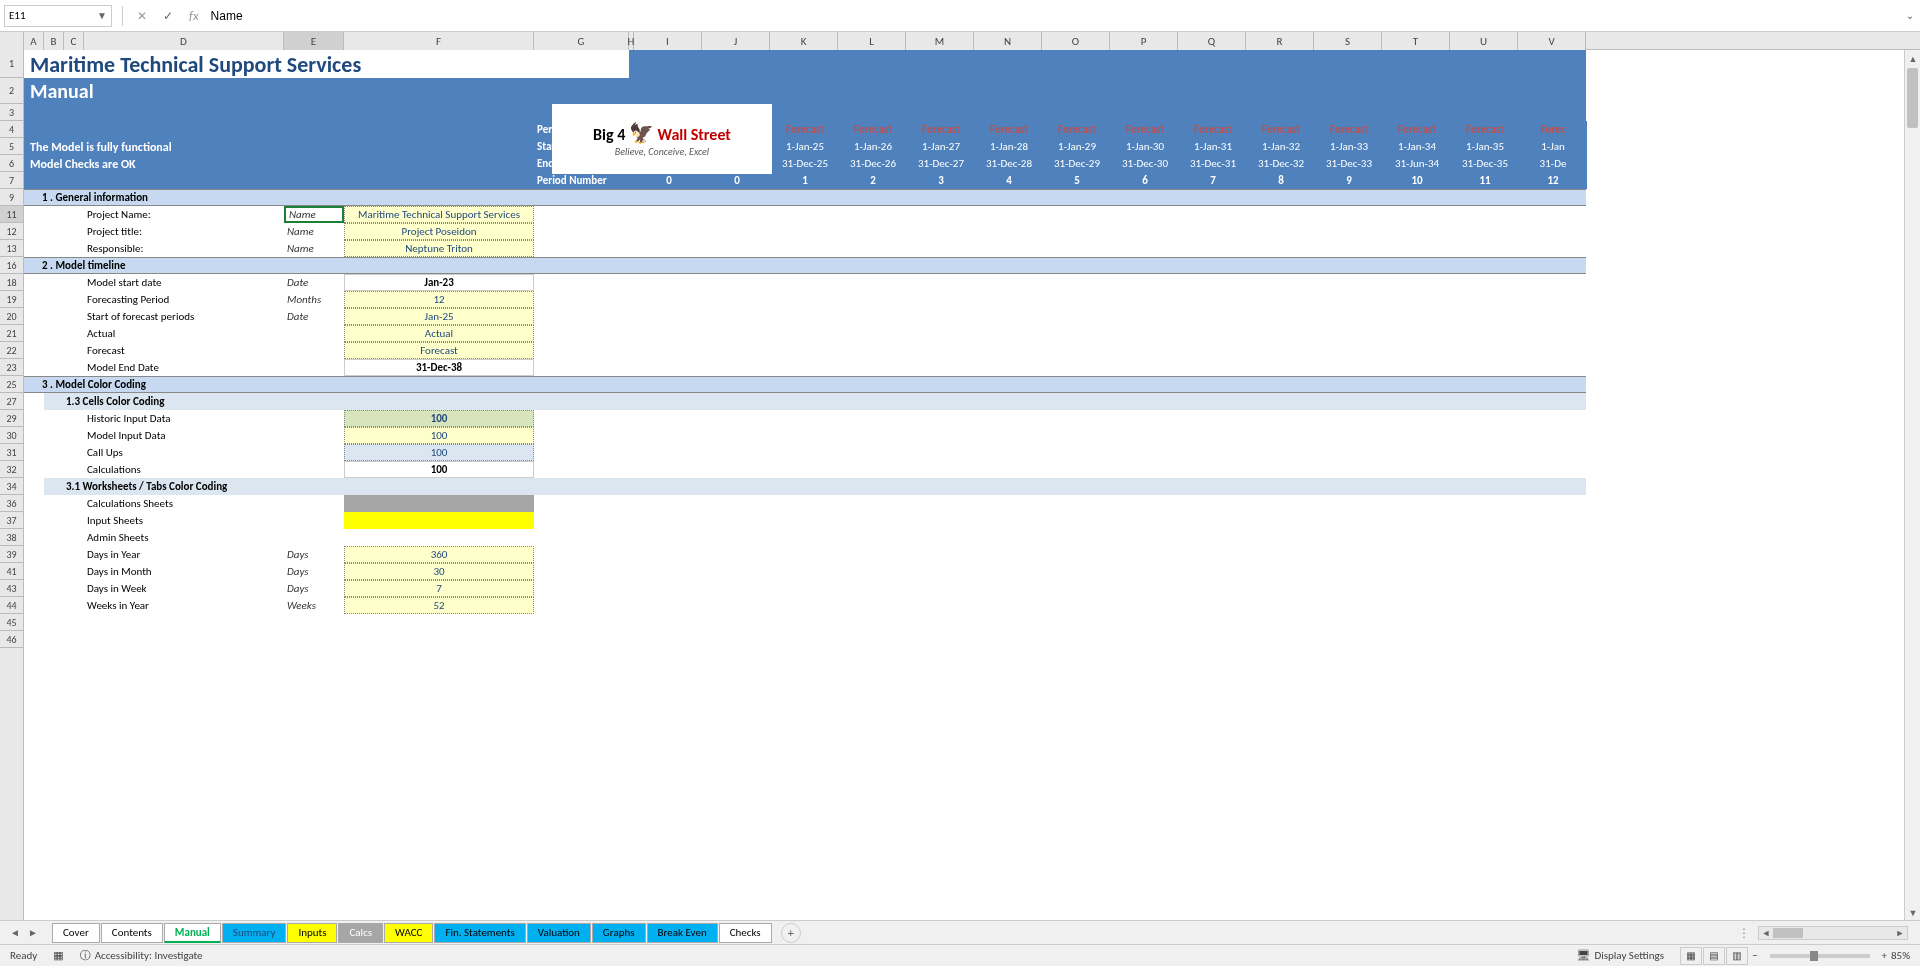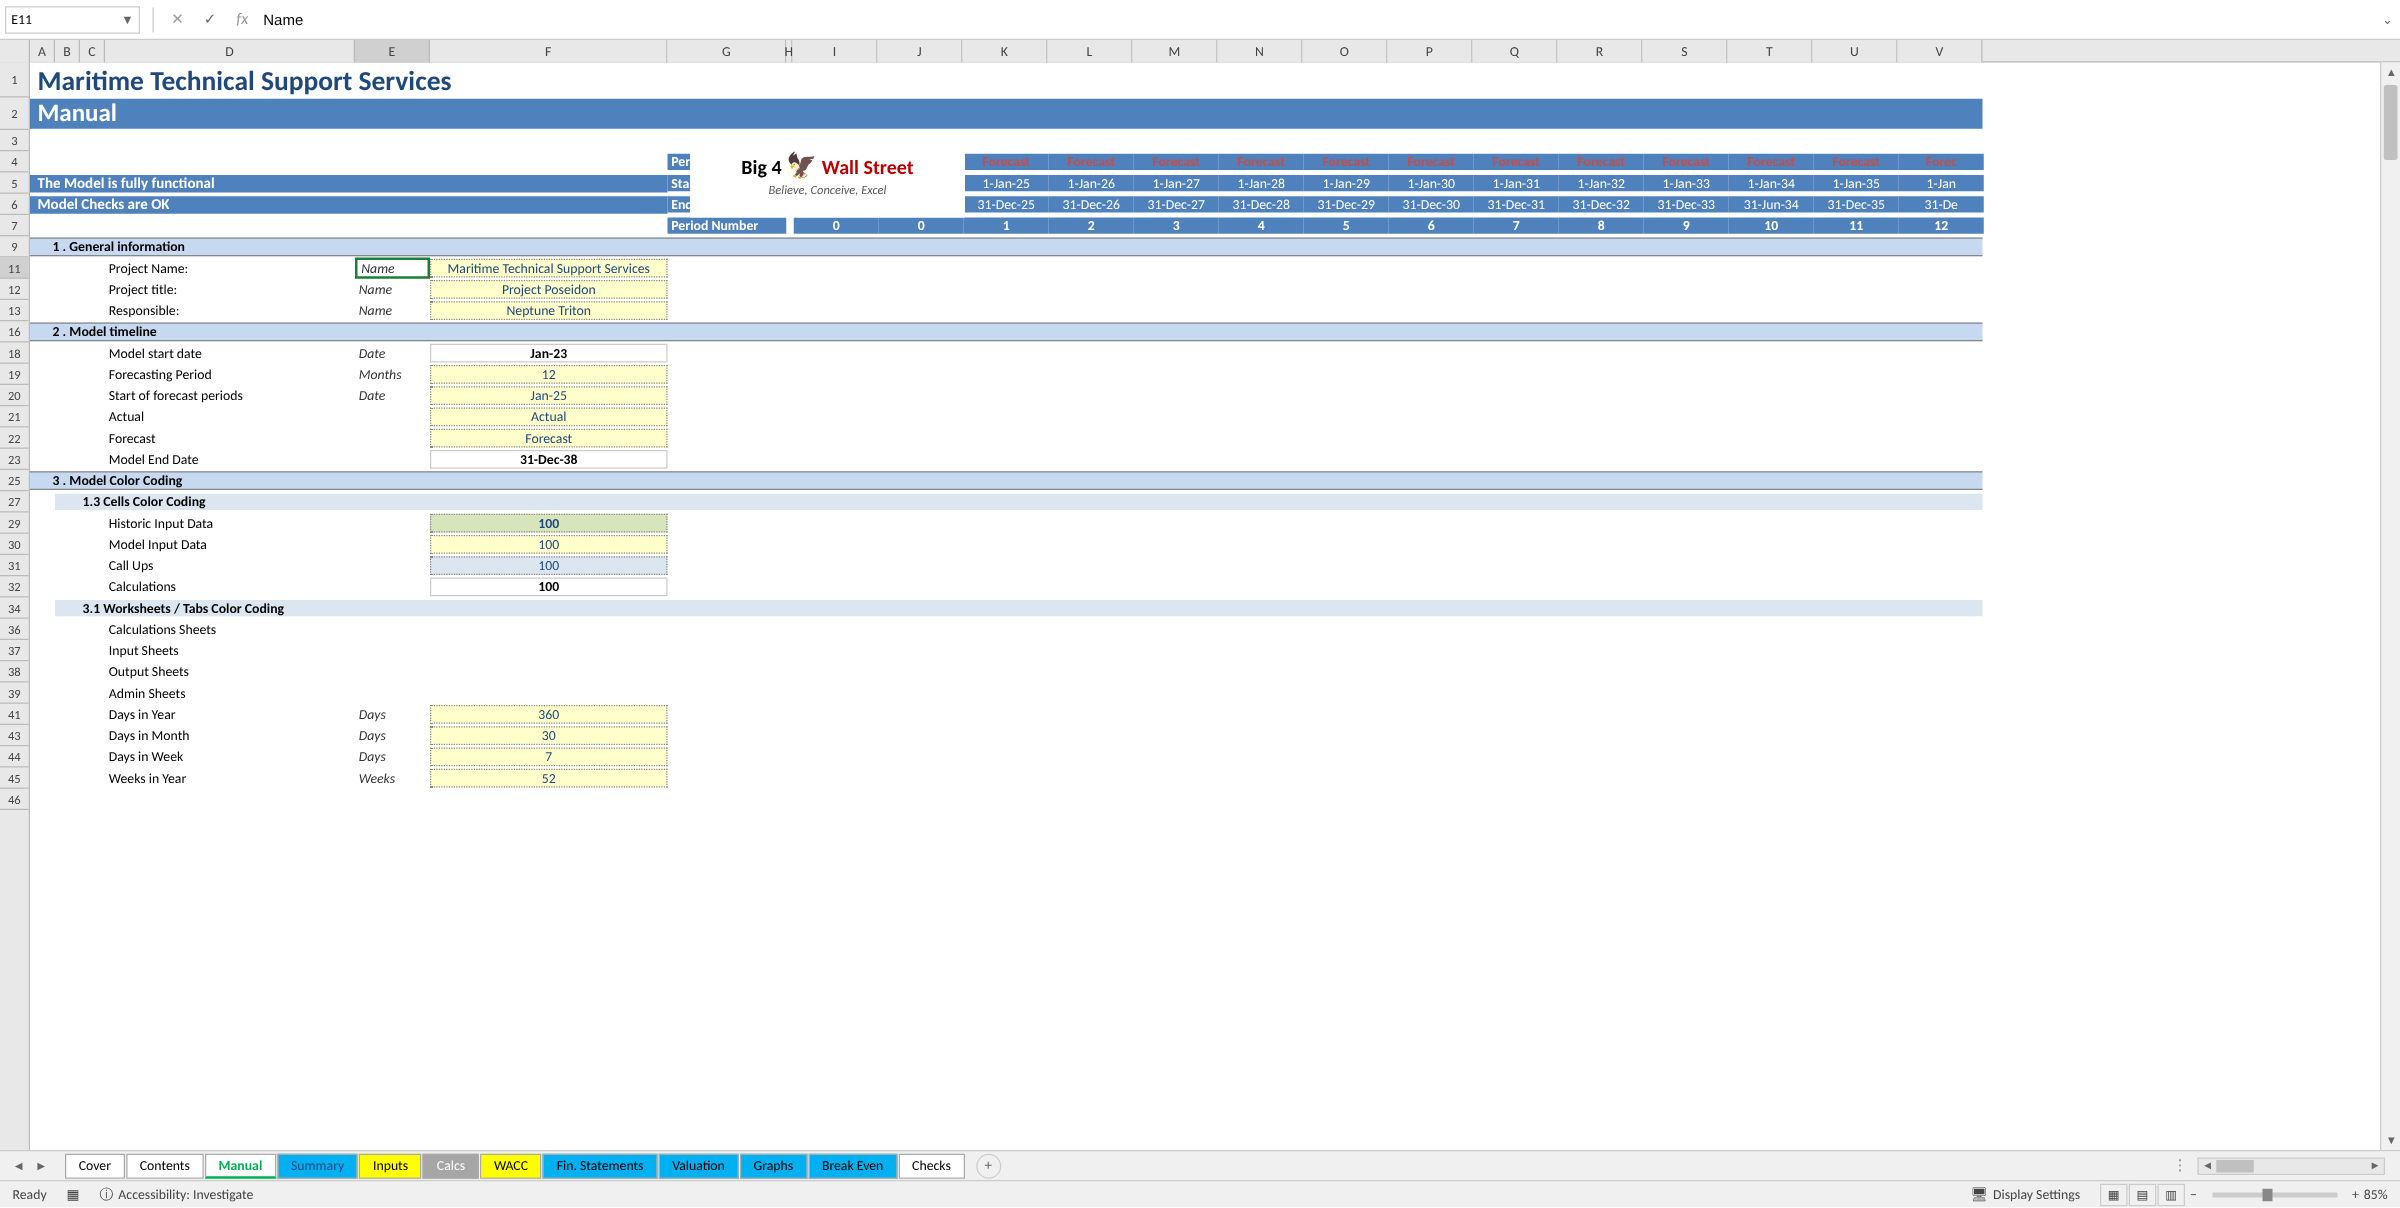--- a/index.html
+++ b/index.html
@@ -19,21 +19,21 @@
 .corner { width: 24px; height: 18px; background: #e8e8e8; border-right: 1px solid #bbb; flex-shrink: 0; }
 .col-header { height: 18px; border-right: 1px solid #bbb; display: flex; align-items: center; justify-content: center; font-size: 11px; color: #444; background: #e8e8e8; flex-shrink: 0; }
 .col-header.sel { background: #d0d0d0; }
 
 .grid-body { display: flex; height: calc(100% - 18px); }
 .row-headers { width: 24px; flex-shrink: 0; background: #e8e8e8; border-right: 1px solid #bbb; overflow: hidden; }
 .row-header { height: 17px; border-bottom: 1px solid #bbb; display: flex; align-items: center; justify-content: center; font-size: 10px; color: #444; }
 .row-header.sel { background: #d0d0d0; }
 
 .cells { flex: 1; overflow: hidden; position: relative; }
-.r { display: flex; height: 17px; position: relative; align-items: center; }
+.r { display: flex; height: 17px; position: relative; }
 .c { flex-shrink: 0; display: flex; align-items: center; padding: 0 3px; font-size: 11px; overflow: hidden; white-space: nowrap; }
 
 .hdr-blue { background: #4f81bd; color: #fff; }
 .title-text { font-size: 22px; font-weight: bold; color: #1f497d; background: #fff; }
 .subtitle { font-size: 20px; font-weight: bold; color: #fff; }
 .status-txt { font-size: 12px; font-weight: bold; color: #fff; }
 .hdr-label { font-weight: bold; color: #fff; }
 .period-actual-g { background: #76b531; color: #fff; font-weight: bold; text-align: center; justify-content: center; }
 .period-forecast { color: #c0504d; font-weight: bold; text-align: center; justify-content: center; }
 .period-date { color: #fff; text-align: center; justify-content: center; }
@@ -373,26 +373,20 @@
           <div class="c color-gray" style="width: 190px;"></div>
         </div>
         <div class="r">
           <div class="c " style="width: 60px;"></div>
           <div class="c lbl" style="width: 200px;">Input Sheets</div>
           <div class="c " style="width: 60px;"></div>
           <div class="c color-yellow" style="width: 190px;"></div>
         </div>
         <div class="r">
           <div class="c " style="width: 60px;"></div>
-          <div class="c lbl" style="width: 200px;">Output Sheets</div>
-          <div class="c " style="width: 60px;"></div>
-          <div class="c color-cyan" style="width: 190px;"></div>
-        </div>
-        <div class="r">
-          <div class="c " style="width: 60px;"></div>
           <div class="c lbl" style="width: 200px;">Admin Sheets</div>
           <div class="c " style="width: 60px;"></div>
           <div class="c " style="width: 190px;"></div>
         </div>
         <div class="r">
           <div class="c " style="width: 60px;"></div>
           <div class="c lbl" style="width: 200px;">Days in Year</div>
           <div class="c unit" style="width: 60px;">Days</div>
           <div class="c input-yellow" style="width: 190px;">360</div>
         </div>

